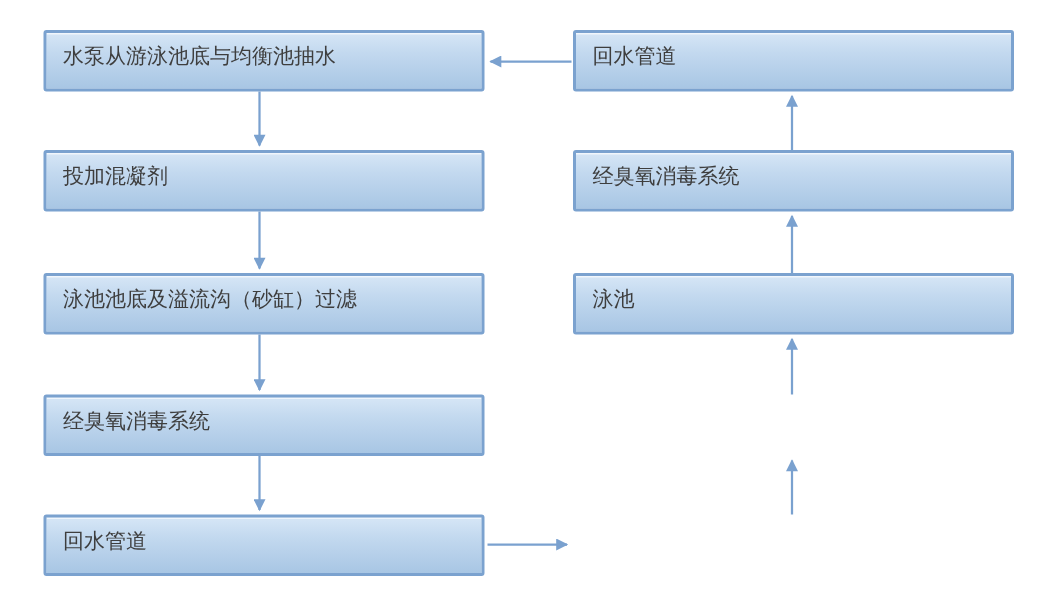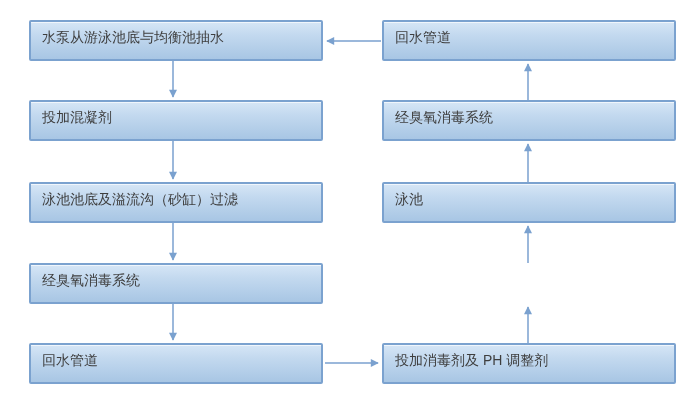--- a/index.html
+++ b/index.html
@@ -53,21 +53,20 @@
 
   <div class="box col-left row1">水泵从游泳池底与均衡池抽水</div>
   <div class="box col-left row2">投加混凝剂</div>
   <div class="box col-left row3">泳池池底及溢流沟（砂缸）过滤</div>
   <div class="box col-left row4">经臭氧消毒系统</div>
   <div class="box col-left row5">回水管道</div>
 
   <div class="box col-right row1">回水管道</div>
   <div class="box col-right row2">经臭氧消毒系统</div>
   <div class="box col-right row3">泳池</div>
-  <div class="box col-right row5">投加消毒剂及 PH 调整剂</div>
 
   <svg class="arrows" width="699" height="407" viewBox="0 0 699 407" xmlns="http://www.w3.org/2000/svg">
     <defs>
       <marker id="ah" viewBox="0 0 10 10" refX="9" refY="5" markerWidth="9" markerHeight="8" markerUnits="userSpaceOnUse" orient="auto">
         <path d="M0,0 L10,5 L0,10 z" fill="#7aa1cf"></path>
       </marker>
     </defs>
 
     <line x1="173" y1="61" x2="173" y2="97" marker-end="url(#ah)"></line>
     <line x1="173" y1="141" x2="173" y2="179" marker-end="url(#ah)"></line>

